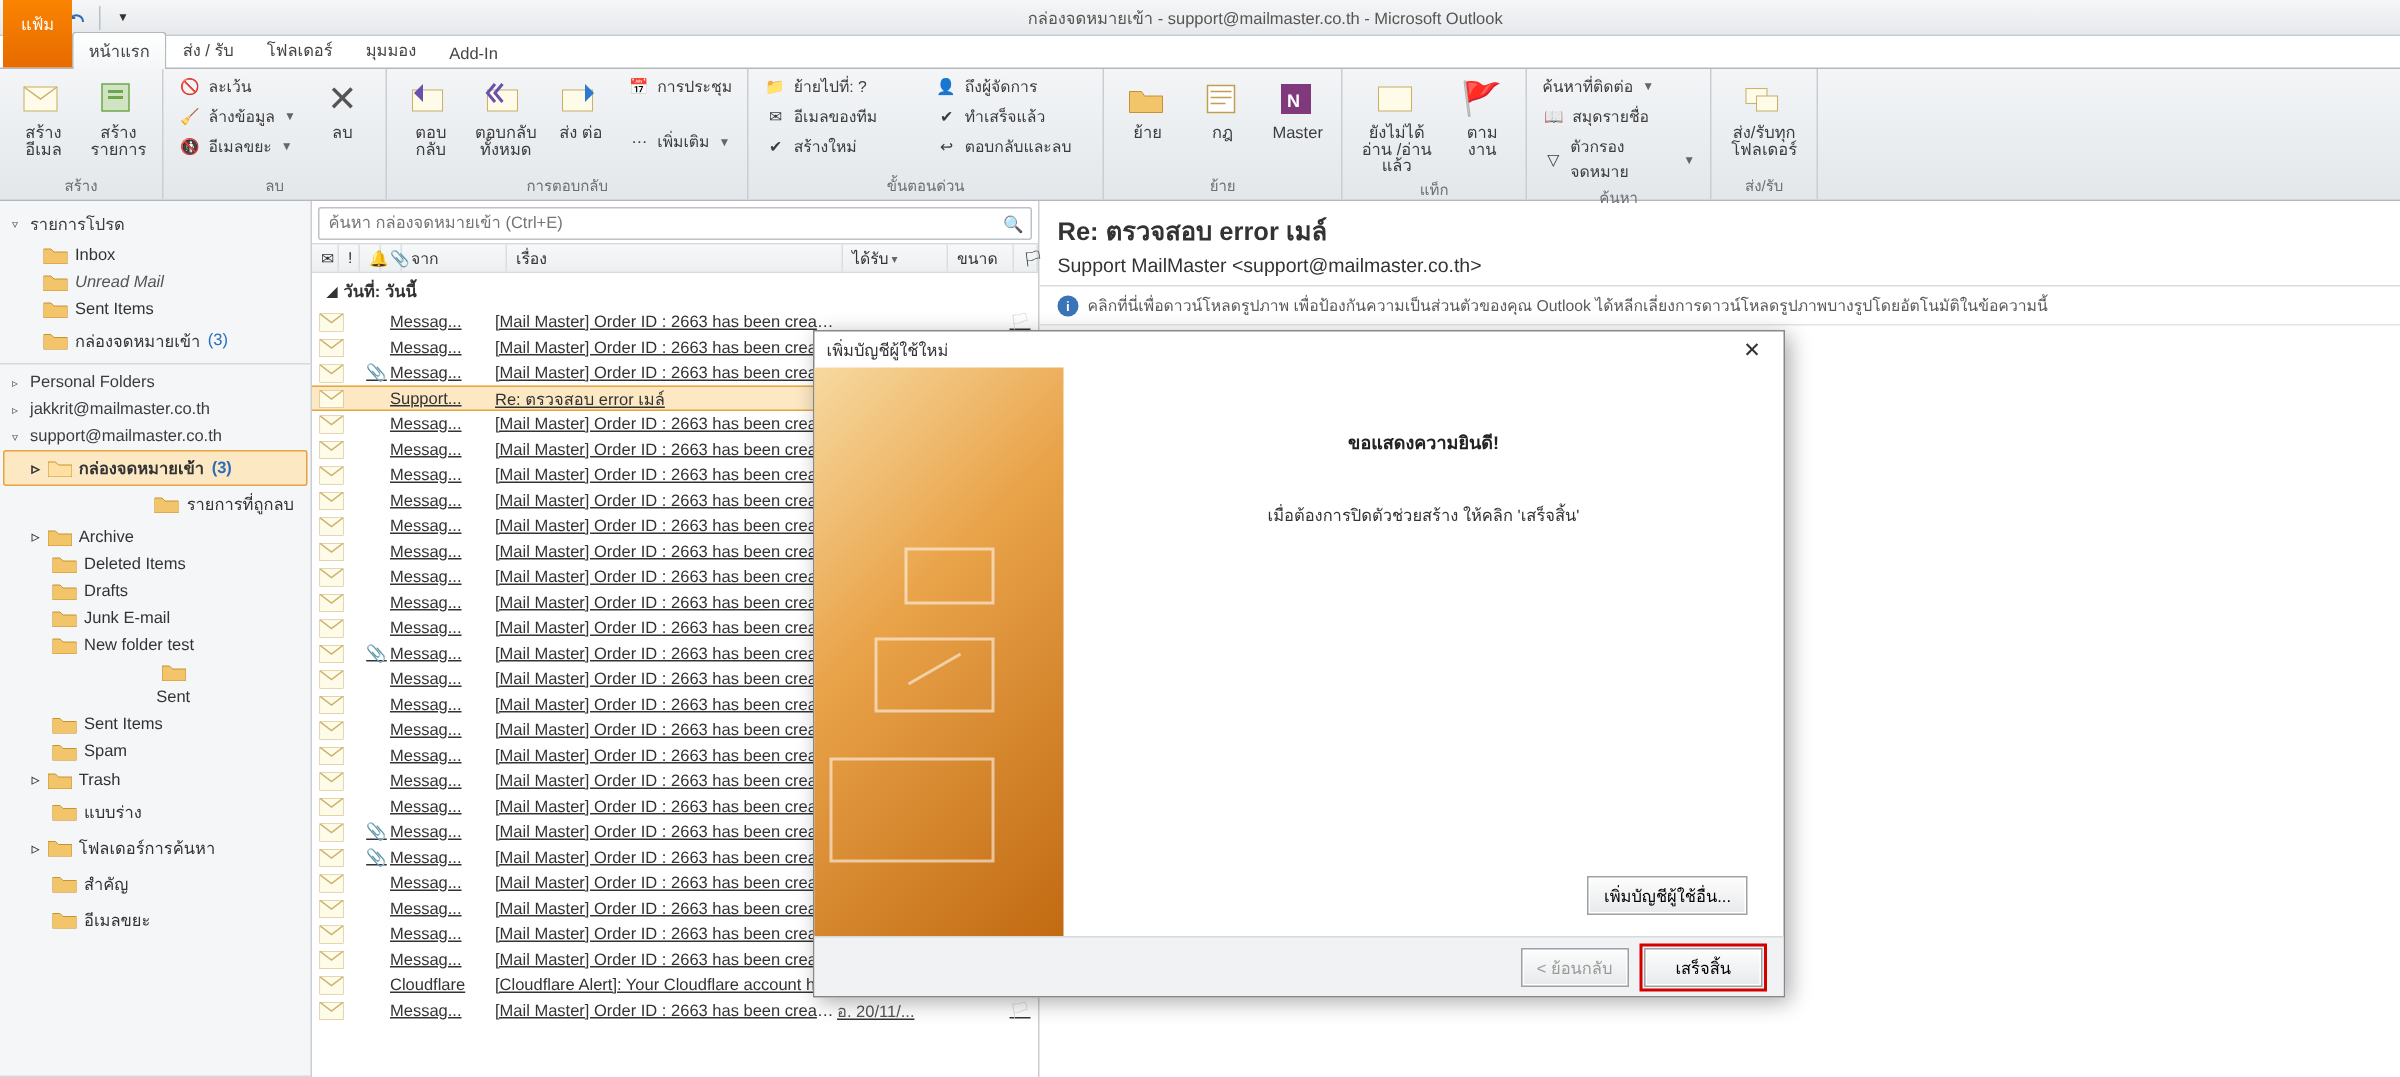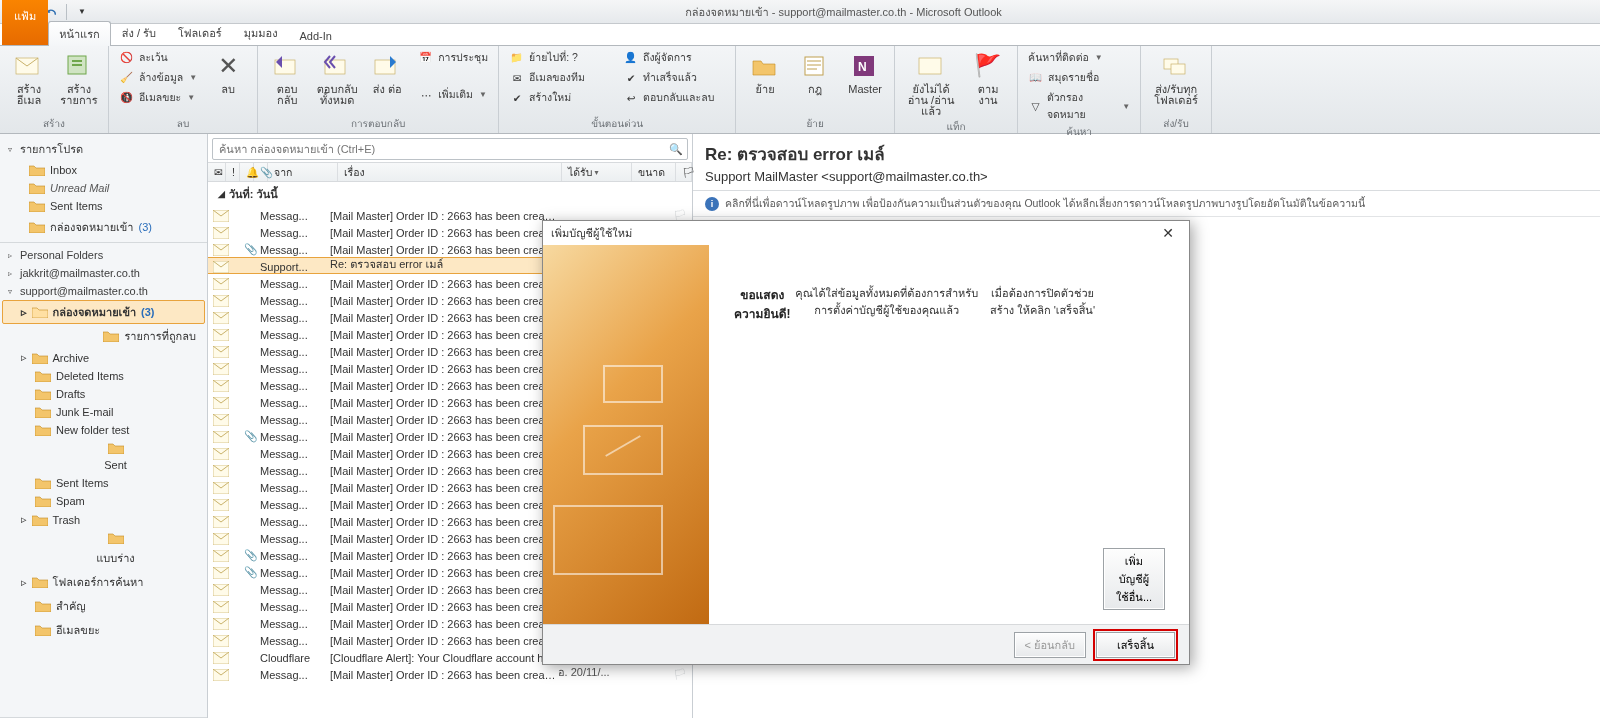--- a/index.html
+++ b/index.html
@@ -45,21 +45,21 @@
 
 
 .list { flex:1; display:flex; flex-direction:column; min-width:0; border-right:1px solid #c9ced3; }
 .searchbox{margin:4px 4px 2px 4px;display:flex;align-items:center;border:1px solid #bcc2c7;background:#fff;height:22px;border-radius:2px;}
 .searchbox input{flex:1;border:none;outline:none;padding:0 6px;font-size:11px;color:#888;background:transparent;}
 .searchbox .sico{width:22px;display:flex;align-items:center;justify-content:center;color:#555;}
 .cols{display:flex;align-items:center;border-top:1px solid #d7dadd;border-bottom:1px solid #d7dadd;background:linear-gradient(#f7f8f9,#eceff1);height:20px;font-size:10.5px;color:#333;}
 .cols>div{padding:0 6px;border-right:1px solid #dbdee1;height:100%;display:flex;align-items:center;}
 .msg-scroll{flex:1;overflow:hidden;}
 .msg-group-hdr{padding:3px 10px;font-size:11px;color:#333;font-weight:bold;display:flex;align-items:center;gap:4px;}
-.msg-row{display:flex;align-items:flex-end;height:17px;font-size:11px;padding:0 4px;cursor:pointer;border-top:1px solid transparent;border-bottom:1px solid transparent;}
+.msg-row{display:flex;align-items:center;height:17px;font-size:11px;padding:0 4px;cursor:pointer;border-top:1px solid transparent;border-bottom:1px solid transparent;text-decoration:underline;}
 .msg-row.sel{background:#fde8c4;border-color:#e8a33d;}
 .msg-row .envico{width:18px;display:flex;justify-content:center;}
 .msg-row .dot{width:14px;display:flex;justify-content:center;}
 .msg-row .att{width:14px;display:flex;justify-content:center;color:#666;}
 .msg-row .from{width:70px;overflow:hidden;white-space:nowrap;text-overflow:ellipsis;padding:0 2px;}
 .msg-row .subj{flex:1;overflow:hidden;white-space:nowrap;text-overflow:ellipsis;padding:0 2px;}
 .msg-row .date{width:70px;overflow:hidden;white-space:nowrap;color:#555;}
 .msg-row .size{width:44px;text-align:right;color:#555;padding-right:4px;}
 .msg-row .flag{width:16px;display:flex;justify-content:center;}
 
@@ -75,21 +75,21 @@
 .rbody{flex:1;}
 
 
 .overlay{position:absolute;left:542px;top:220px;width:648px;height:445px;background:#fff;border:1px solid #888;box-shadow:3px 3px 14px rgba(0,0,0,.35);display:flex;flex-direction:column;}
 .dlg-title{height:24px;display:flex;align-items:center;padding:0 8px;font-size:11px;color:#333;}
 .dlg-title .spacer{flex:1;}
 .dlg-close{width:26px;height:20px;display:flex;align-items:center;justify-content:center;cursor:pointer;font-size:14px;}
 .dlg-body{flex:1;display:flex;}
 .dlg-art{width:166px;background:linear-gradient(135deg,#f7d9a0 0%,#e9a349 40%,#c16a12 100%);position:relative;overflow:hidden;}
 .dlg-art .envline{position:absolute;border:2px solid rgba(255,255,255,.55);}
-.dlg-content{flex:1;padding:40px 24px 8px 24px;display:flex;flex-direction:row;}
+.dlg-content{flex:1;padding:40px 24px 8px 24px;display:flex;flex-direction:column;}
 .dlg-h{font-size:12px;font-weight:bold;text-align:center;color:#222;margin-bottom:18px;}
 .dlg-p{font-size:11px;color:#333;text-align:center;line-height:1.5;}
 .dlg-extra{margin-top:auto;display:flex;justify-content:flex-end;padding-bottom:6px;}
 .dlg-btn{padding:3px 10px;font-size:11px;background:linear-gradient(#fdfdfd,#e7e9eb);border:1px solid #9da2a6;box-shadow:inset 0 0 0 1px #fff;cursor:pointer;}
 .dlg-btn:disabled{color:#9a9a9a;}
 .dlg-footer{height:40px;background:#f1f2f3;border-top:1px solid #d7d9db;display:flex;align-items:center;justify-content:flex-end;gap:10px;padding:0 14px;}
 .dlg-footer .dlg-btn.primary{outline:2px solid #d40000;outline-offset:1px;padding:3px 20px;}
 
 
 svg { display:block; }
@@ -464,21 +464,21 @@
             </svg>
             <span>Spam</span>
           </div>
           <div class="nav-item" style="padding-left: 32px;">
             <span class="tri" style="margin-left:-14px;">▹</span>
             <svg class="fico" viewBox="0 0 16 12">
               <path d="M0 2h5l2 2h9v8H0z" class="folder-closed"></path>
             </svg>
             <span>Trash</span>
           </div>
-          <div class="nav-item" style="padding-left: 32px; flex-direction: column;">
+          <div class="nav-item" style="padding-left: 32px;">
             <svg class="fico" viewBox="0 0 16 12">
               <path d="M0 2h5l2 2h9v8H0z" class="folder-closed"></path>
             </svg>
             <span>แบบร่าง</span>
           </div>
           <div class="nav-item" style="padding-left: 32px;">
             <span class="tri" style="margin-left:-14px;">▹</span>
             <svg class="fico" viewBox="0 0 16 12">
               <path d="M0 2h5l2 2h9v8H0z" class="folder-closed"></path>
             </svg>
@@ -971,21 +971,20 @@
   </div>
   <div class="dlg-body">
     <div class="dlg-art">
       <div class="envline" style="left:40px;top:180px;width:80px;height:50px;"></div>
       <div class="envline" style="left:60px;top:200px;width:40px;height:0;border-width:0 0 2px 0;transform:rotate(-30deg);"></div>
       <div class="envline" style="left:10px;top:260px;width:110px;height:70px;"></div>
       <div class="envline" style="left:60px;top:120px;width:60px;height:38px;"></div>
     </div>
     <div class="dlg-content">
       <div class="dlg-h">ขอแสดงความยินดี!</div>
-      <div class="dlg-p">คุณได้ใส่ข้อมูลทั้งหมดที่ต้องการสำหรับการตั้งค่าบัญชีผู้ใช้ของคุณแล้ว</div>
       <div style="height:14px;"></div>
       <div class="dlg-p">เมื่อต้องการปิดตัวช่วยสร้าง ให้คลิก 'เสร็จสิ้น'</div>
       <div class="dlg-extra">
         <button class="dlg-btn">เพิ่มบัญชีผู้ใช้อื่น...</button>
       </div>
     </div>
   </div>
   <div class="dlg-footer">
     <button class="dlg-btn" disabled="">&lt; ย้อนกลับ</button>
     <button class="dlg-btn primary">เสร็จสิ้น</button>

